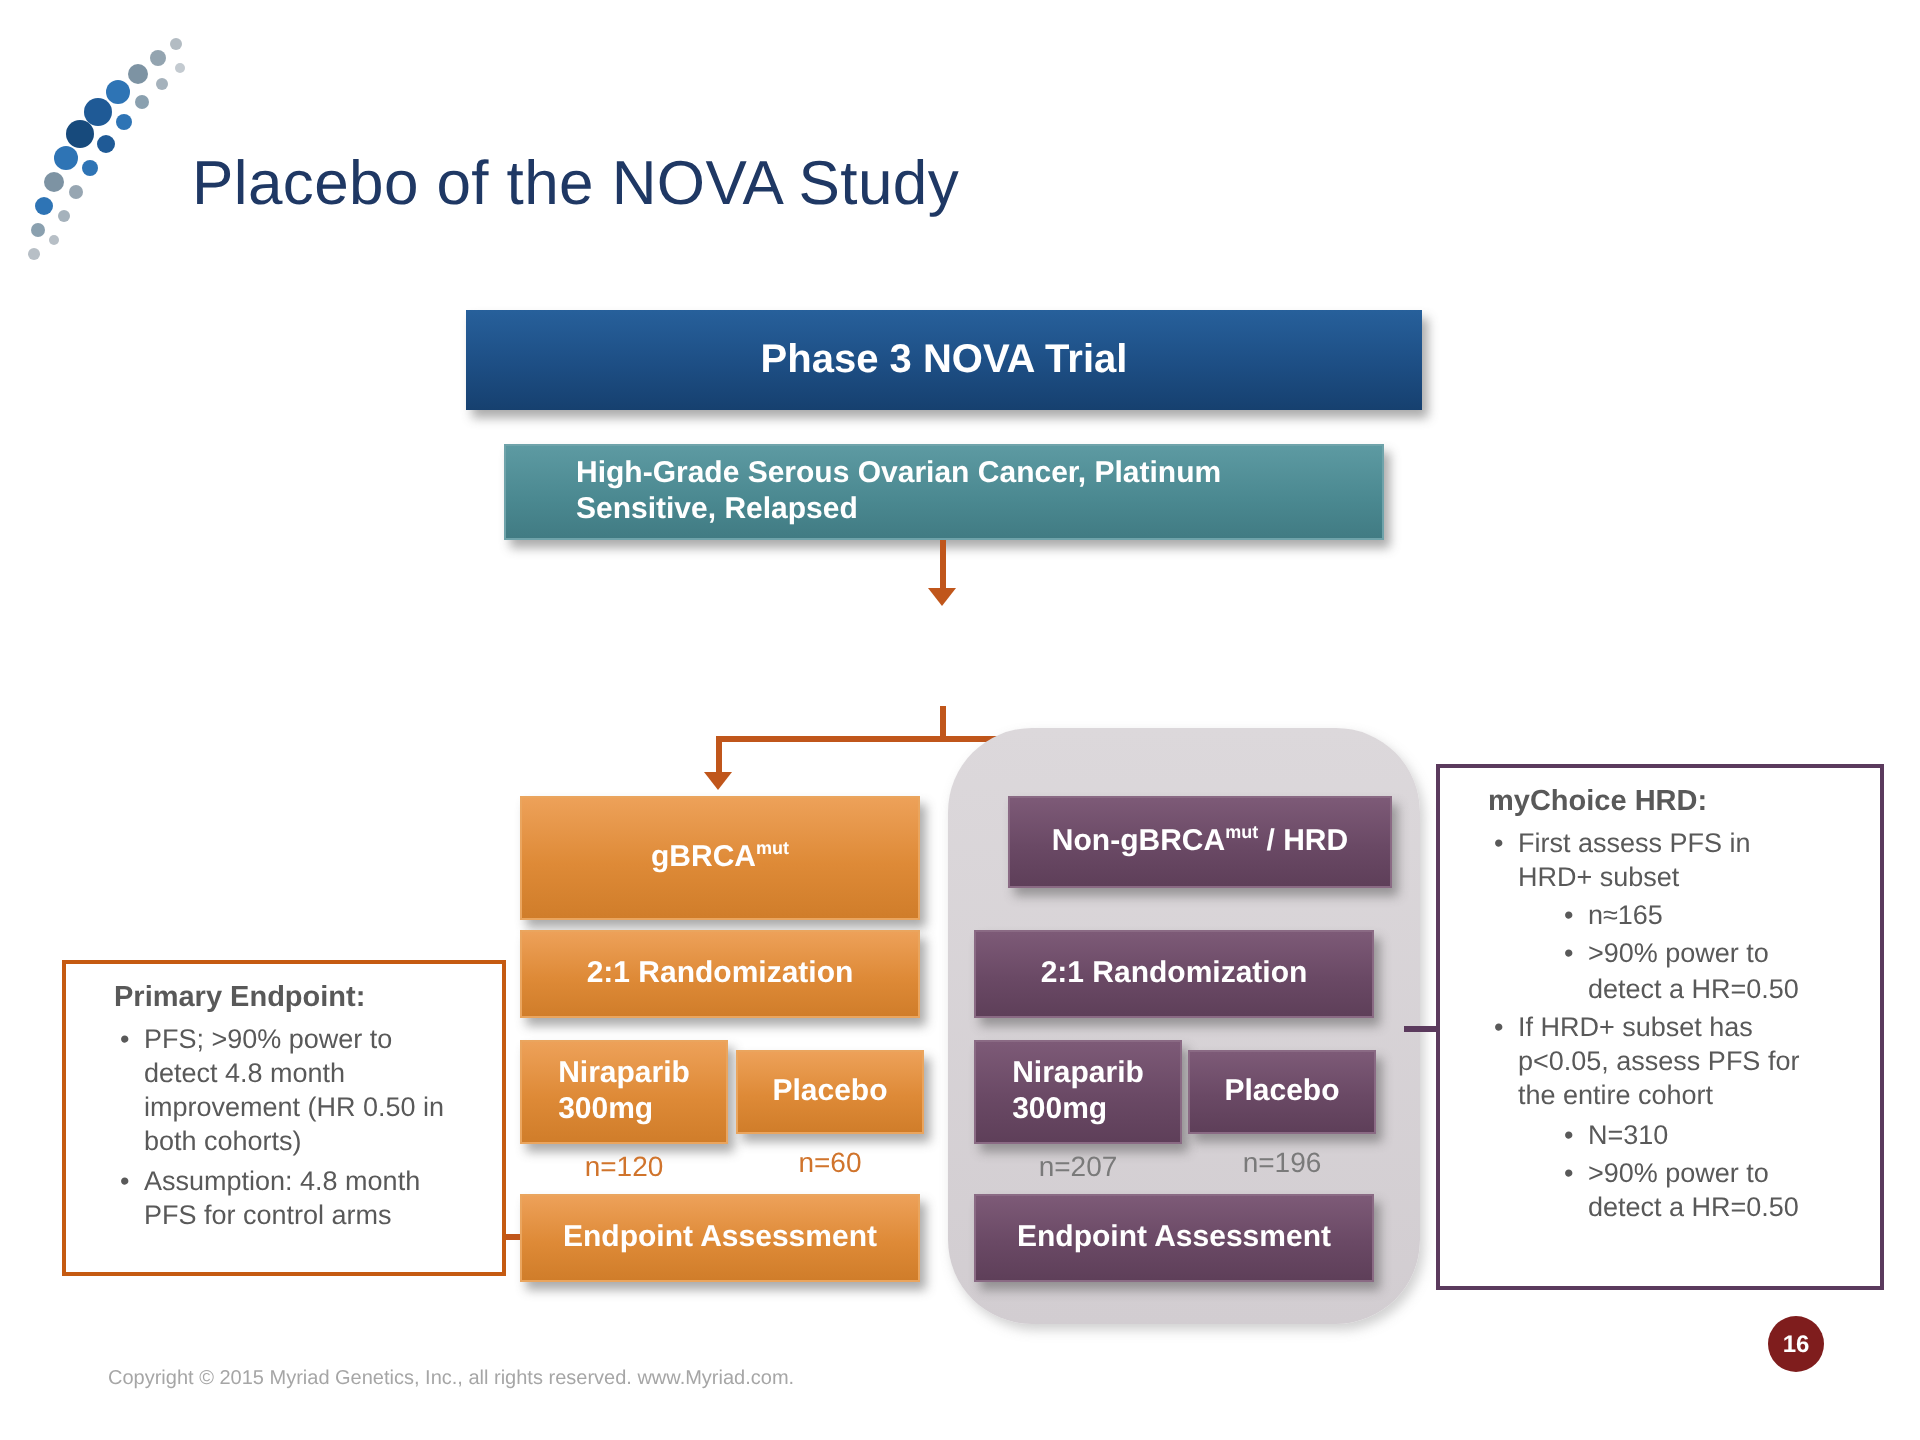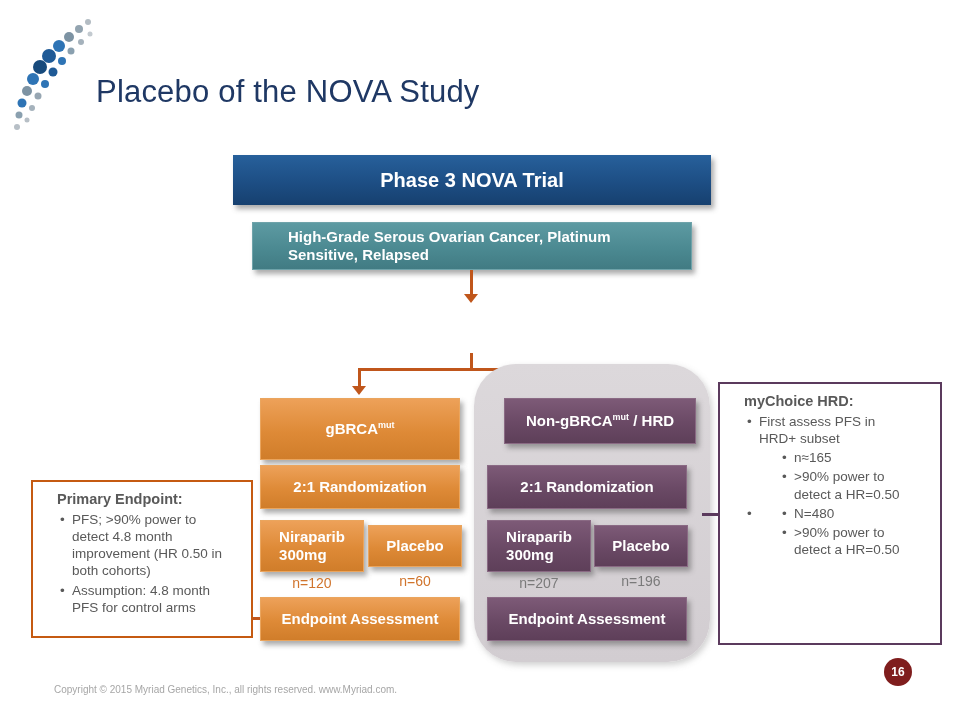--- a/index.html
+++ b/index.html
@@ -153,22 +153,23 @@
     <div class="c-title">myChoice HRD:</div>
     <ul>
       <li>
         <span>First assess PFS in HRD+ subset</span>
         <ul class="sub">
           <li>n≈165</li>
           <li>&gt;90% power to detect a HR=0.50</li>
         </ul>
       </li>
       <li>
+        <span>If HRD+ subset has p&lt;0.05, assess PFS for the entire cohort</span>
         <ul class="sub">
-          <li>N=480</li>
+          <li>N=310</li>
           <li>&gt;90% power to detect a HR=0.50</li>
         </ul>
       </li>
     </ul>
   </div>
 
   <div class="footer">Copyright © 2015 Myriad Genetics, Inc., all rights reserved.  www.Myriad.com.</div>
 
   <div class="page-badge">16</div>
 

